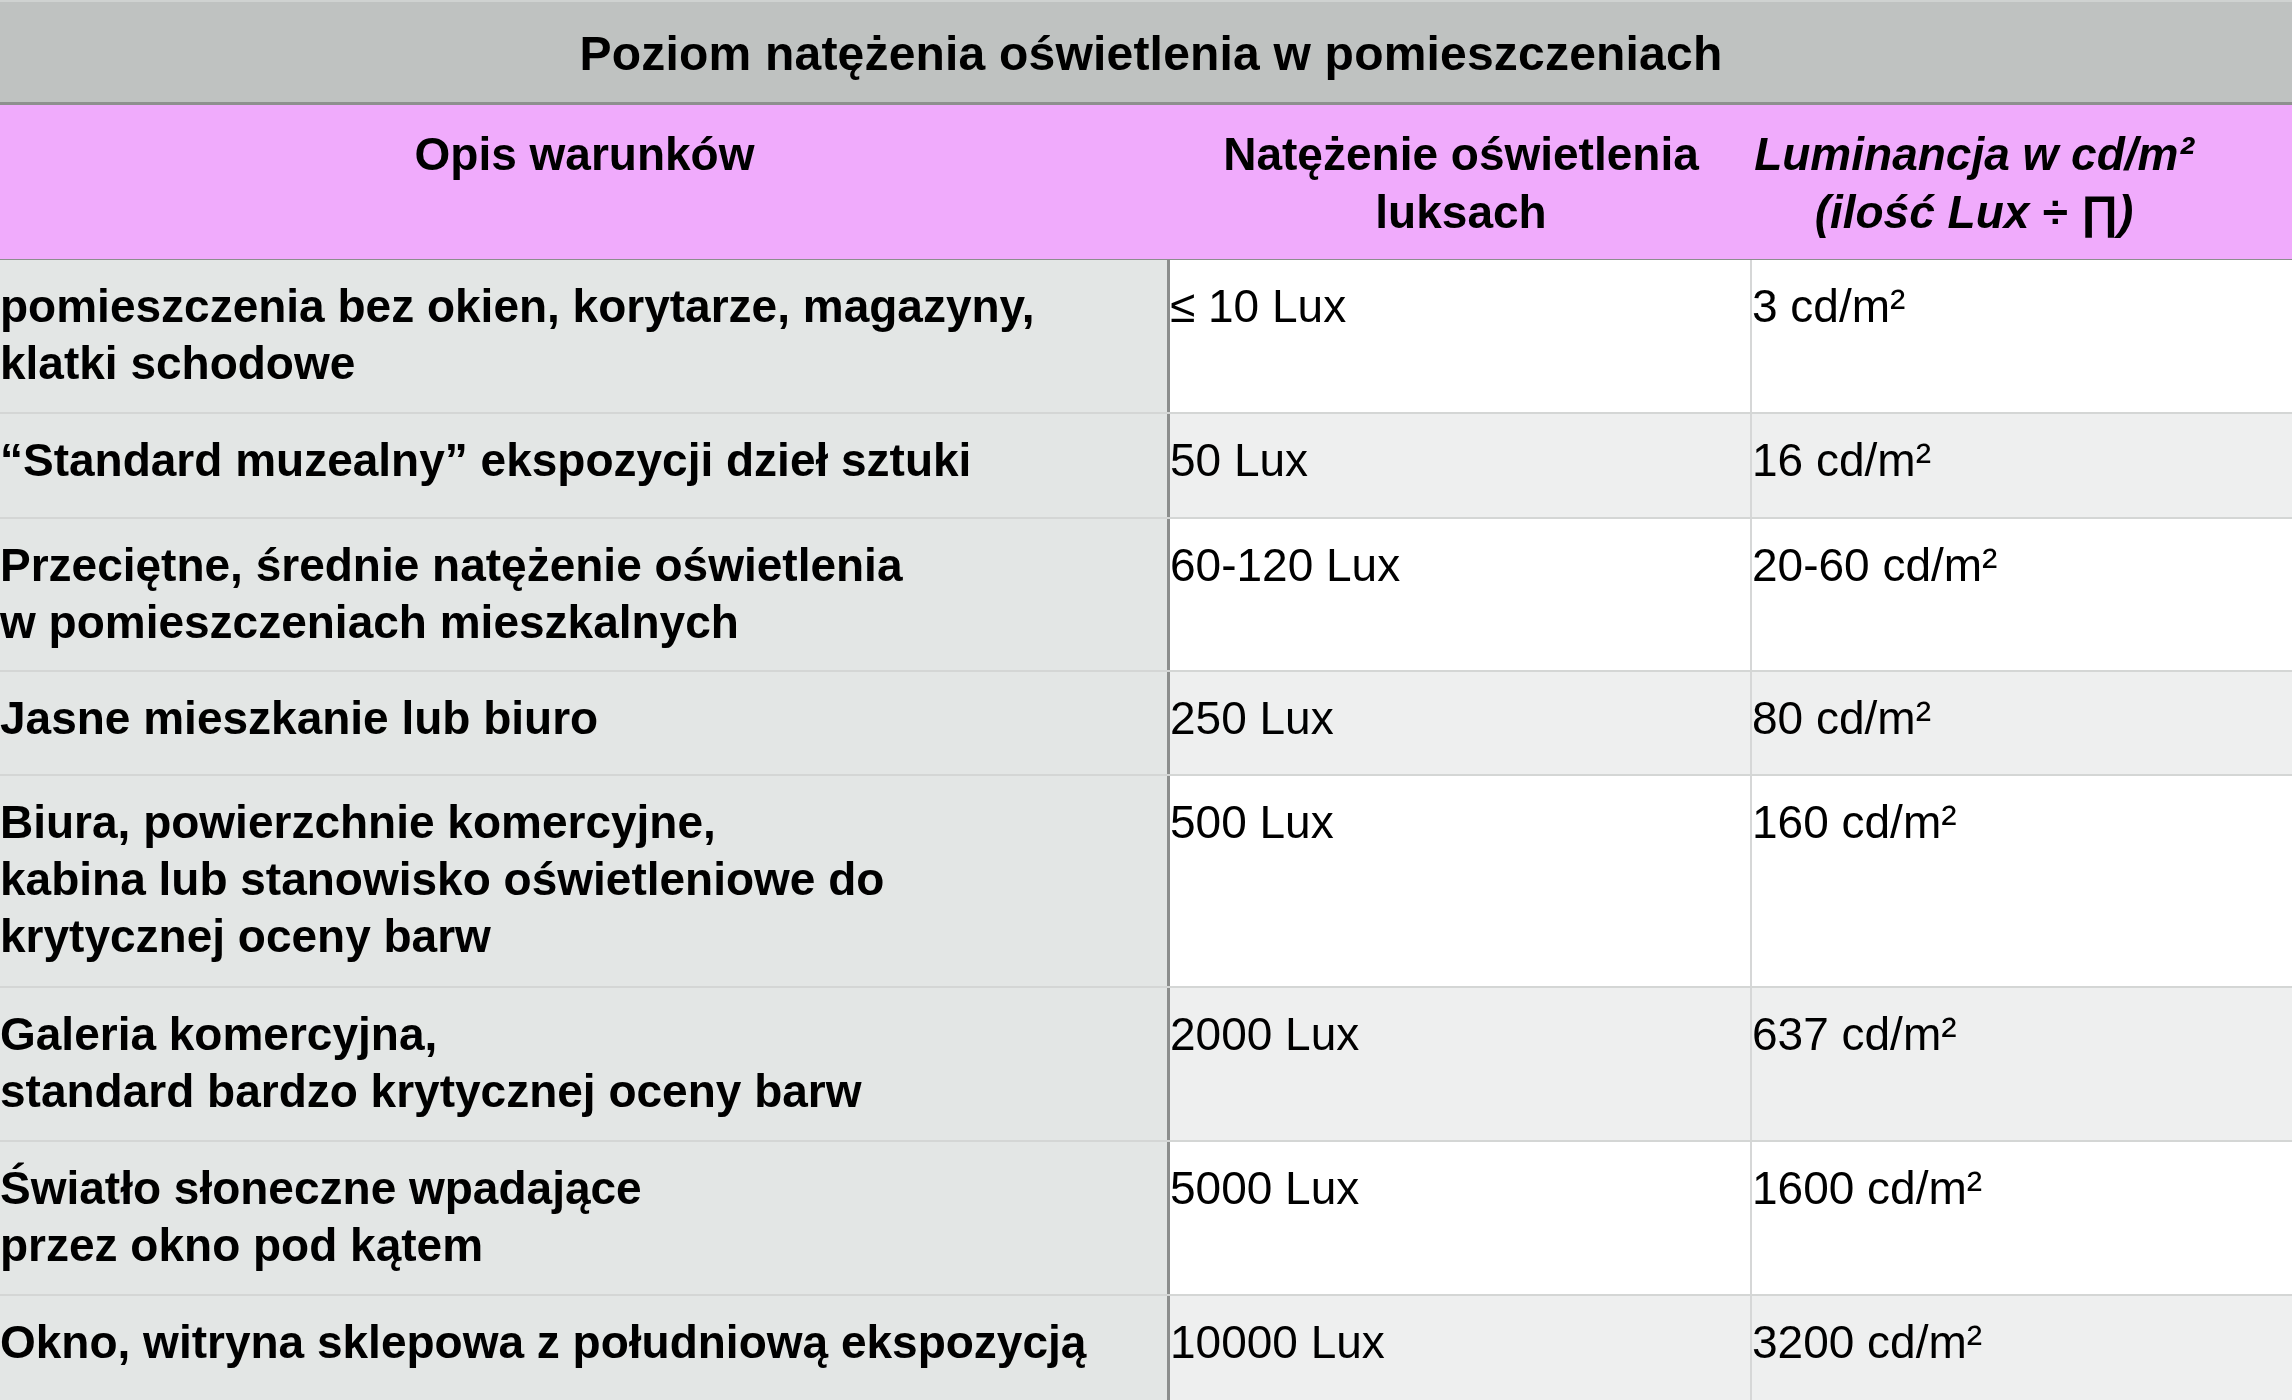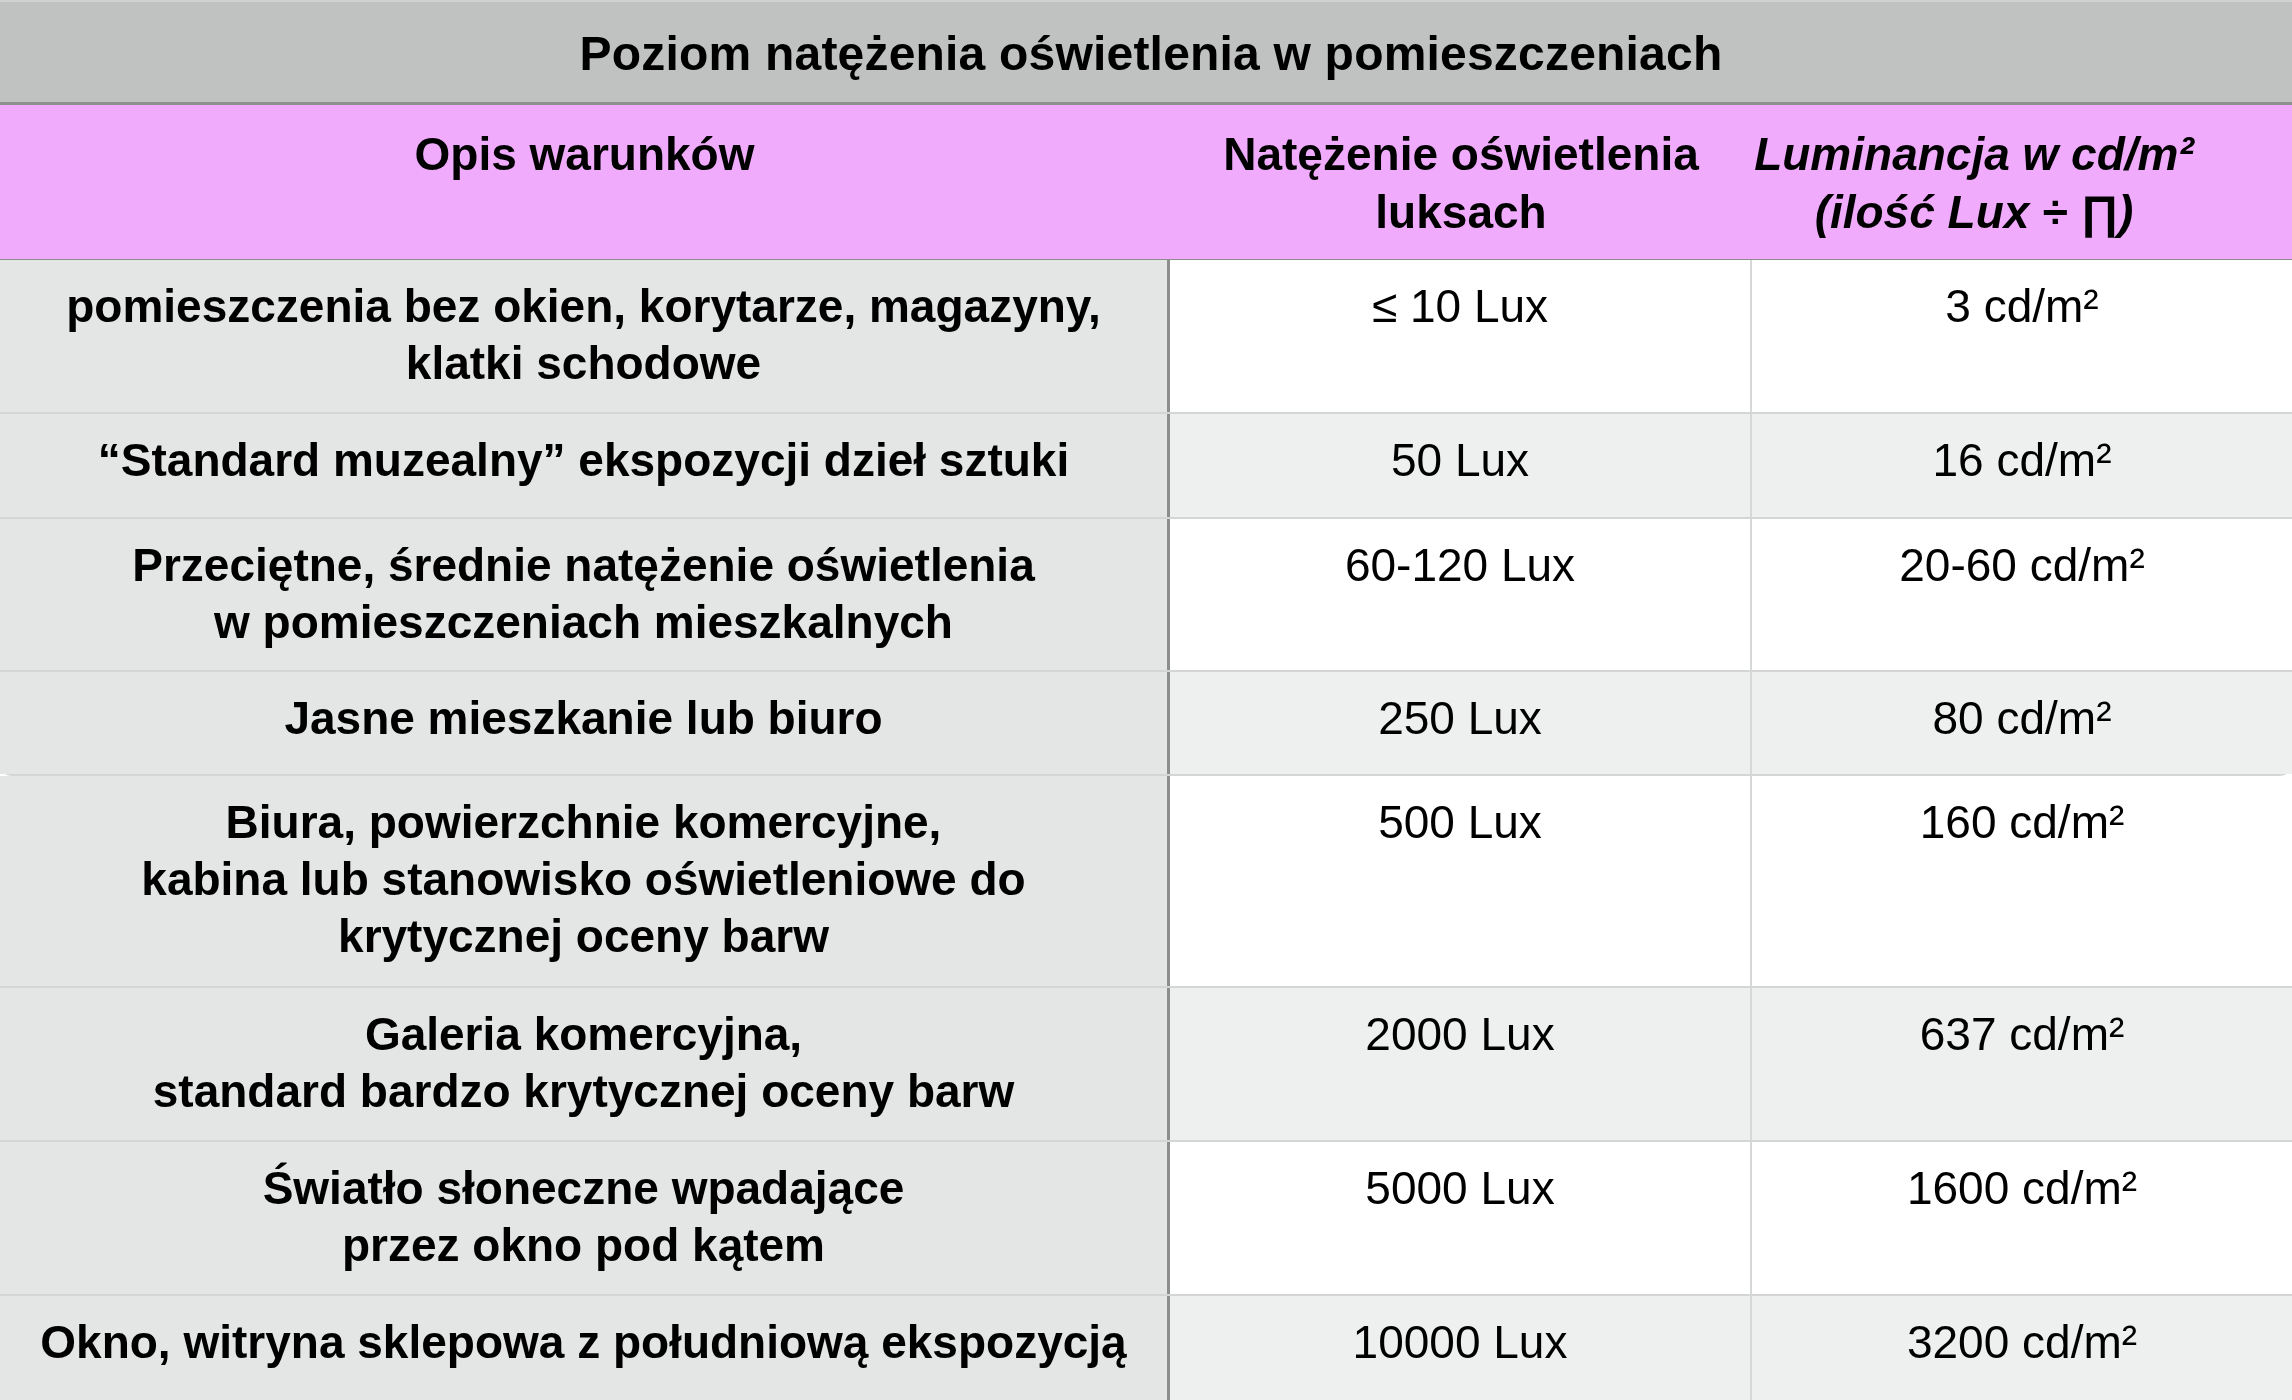--- a/index.html
+++ b/index.html
@@ -72,21 +72,20 @@
     left: 0;
     width: 2292px;
     box-sizing: border-box;
     border-bottom: 2px solid #d4d6d5;
   }
   .row:last-child { border-bottom: none; }
   .cell {
     position: absolute;
     top: 0;
     bottom: 0;
-    text-align: center;
     font-size: 46px;
     line-height: 57px;
     box-sizing: border-box;
     padding-top: 18px;
   }
   .cell span { display: block; white-space: nowrap; }
   .c1 {
     left: 0;
     width: 1170px;
     background: #e3e6e5;
@@ -161,21 +160,21 @@
       <span>w pomieszczeniach mieszkalnych</span>
     </div>
     <div class="cell c2">
       <span>60-120 Lux</span>
     </div>
     <div class="cell c3">
       <span>20-60 cd/m²</span>
     </div>
   </div>
 
-  <div class="row even" style="top:672px;height:104px;border-radius:12px;">
+  <div class="row even" style="top:672px;height:104px;">
     <div class="cell c1">
       <span>Jasne mieszkanie lub biuro</span>
     </div>
     <div class="cell c2">
       <span>250 Lux</span>
     </div>
     <div class="cell c3">
       <span>80 cd/m²</span>
     </div>
   </div>

